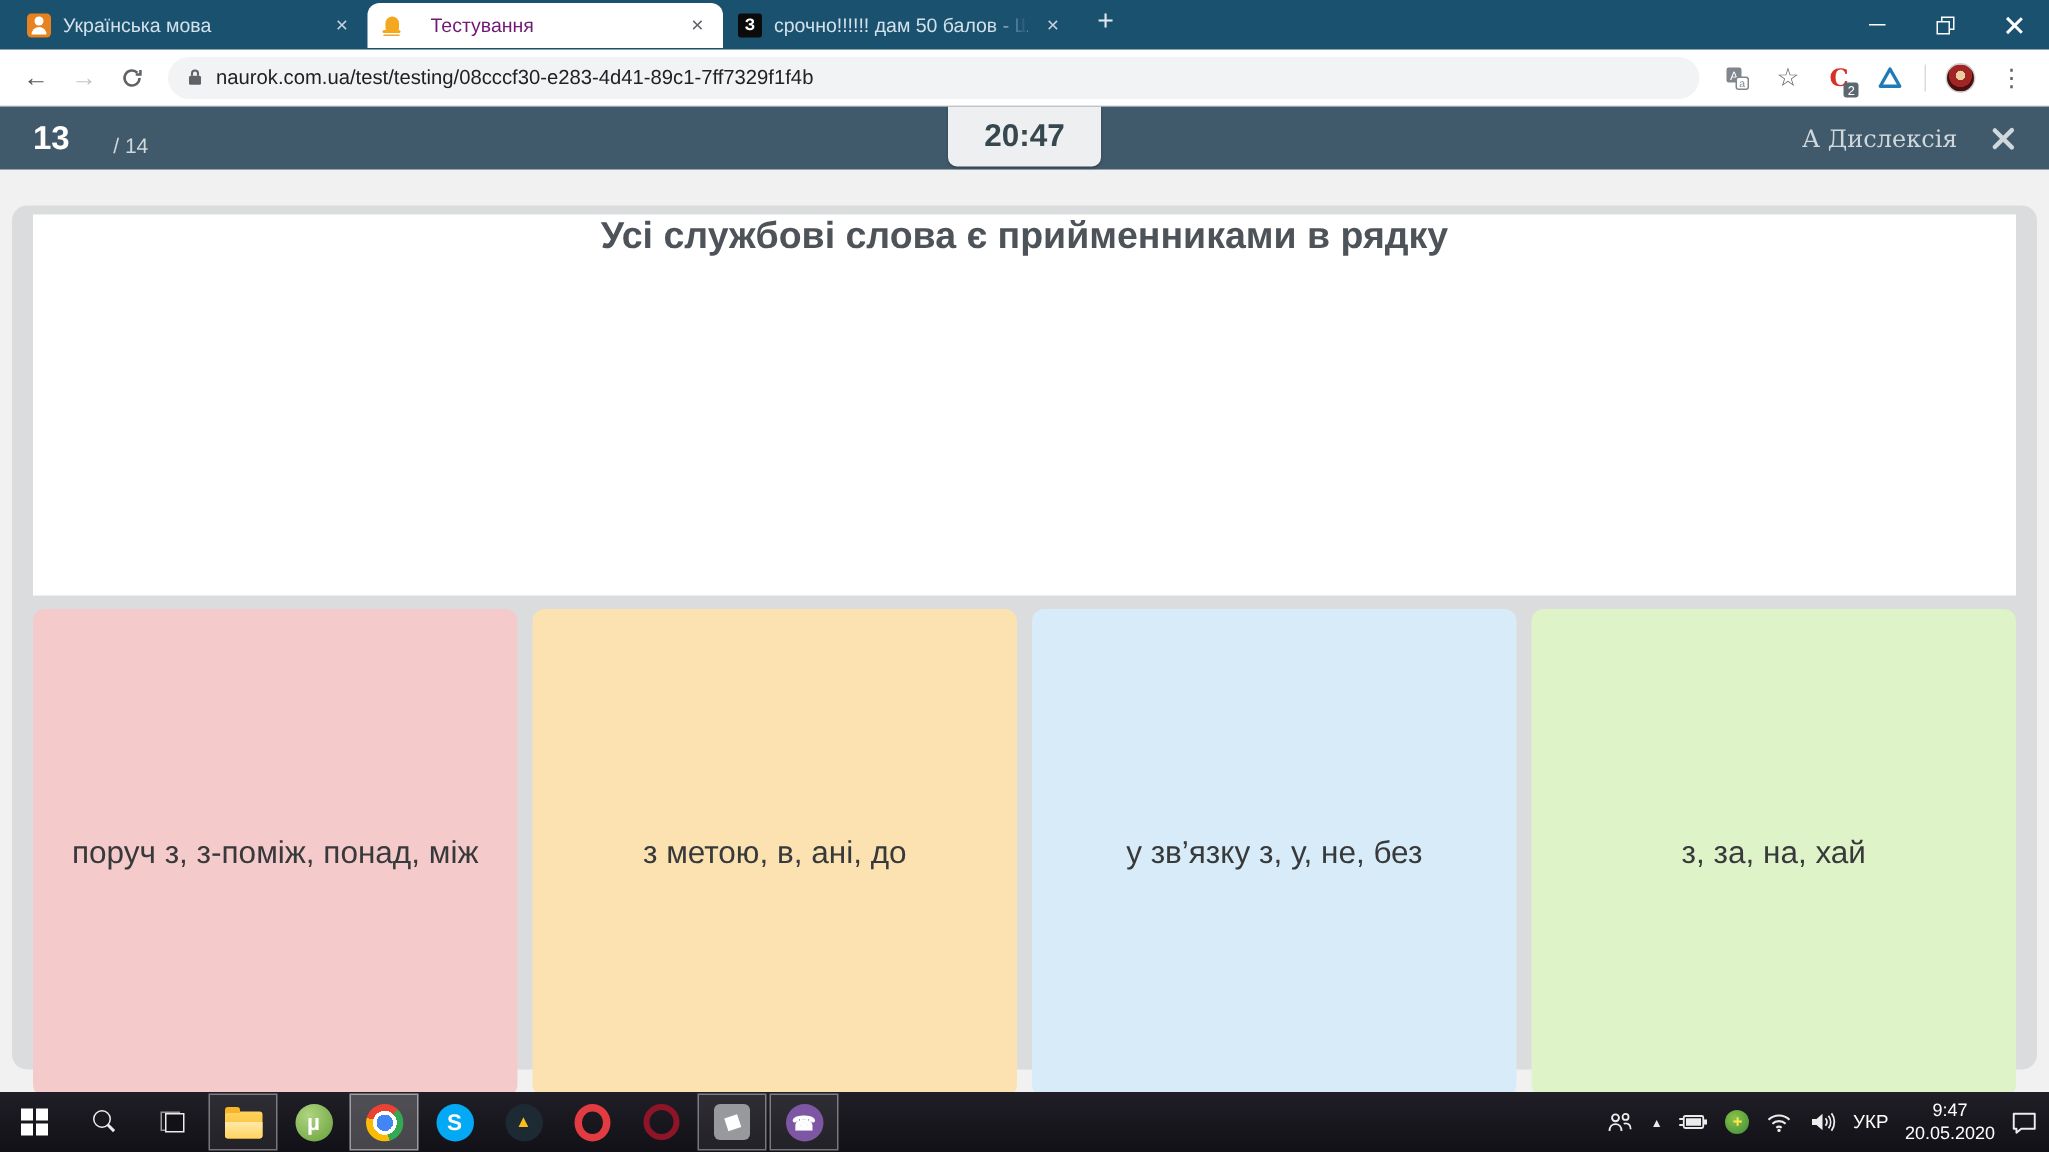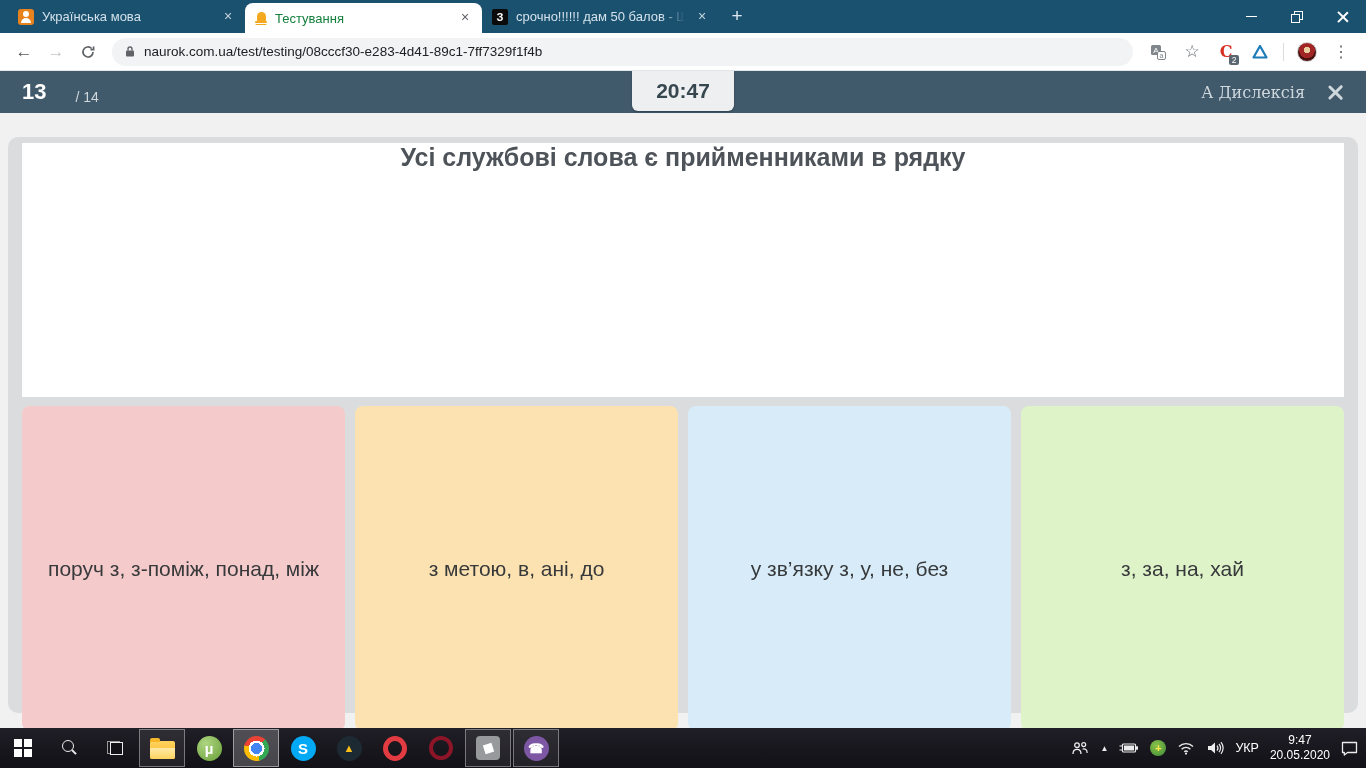--- a/index.html
+++ b/index.html
@@ -1,24 +1,24 @@
 <!DOCTYPE html>
 <html><head>
 <meta charset="utf-8">
 <style>
   * { margin:0; padding:0; box-sizing:border-box; }
   html,body { width:1366px; height:768px; overflow:hidden; font-family:"Liberation Sans", sans-serif; background:#f1f1f2; }
   .screen { width:1366px; height:768px; display:flex; flex-direction:column; }
 
   
-  .tabbar { height:33px; background:#1a516f; display:flex; align-items:flex-end; padding-left:8px; position:relative; flex:none; }
+  .tabbar { height:33px; background:#1a516f; display:flex; align-items:center; padding-left:8px; position:relative; flex:none; }
   .tab { display:flex; align-items:center; width:237px; height:33px; padding:0 8px 0 10px; gap:8px; cursor:pointer; }
   .tab.active { background:#fff; height:30px; border-radius:8px 8px 0 0; }
   .tab-label { flex:1; font-size:13px; color:#d3e1ea; white-space:nowrap; overflow:hidden; position:relative; }
-  .tab.active .tab-label { color:#15803d; }
+  .tab.active .tab-label { color:#701a75;margin-left:12px; }
   .tab-label.fade::after { content:''; position:absolute; right:0; top:0; bottom:0; width:24px; background:linear-gradient(to right, rgba(26,81,111,0), #1a516f); }
   .tab-close { font-size:14px; color:#c4d4df; width:18px; height:18px; line-height:17px; text-align:center; border-radius:50%; flex:none; }
   .tab.active .tab-close { color:#5f6368; }
   .fav-user { width:16px; height:16px; background:#e8821e; border-radius:3px; position:relative; flex:none; }
   .fav-user::before { content:''; position:absolute; left:5px; top:2.5px; width:6px; height:6px; background:#fff; border-radius:50%; }
   .fav-user::after { content:''; position:absolute; left:3px; bottom:1.5px; width:10px; height:5px; background:#fff; border-radius:5px 5px 0 0; }
   .fav-bell { width:12px; height:14px; position:relative; flex:none; }
   .fav-bell::before { content:''; position:absolute; left:1.5px; top:1px; width:9px; height:9px; background:#f3a81f; border-radius:5px 5px 1px 1px; }
   .fav-bell::after { content:''; position:absolute; left:0; top:10px; width:12px; height:2px; background:#f3a81f; border-radius:1px; box-shadow:0 2.5px 0 -0.5px #f3a81f; }
   .fav-z { width:16px; height:16px; background:#0b0b0b; color:#fff; font-weight:bold; font-size:11px; text-align:center; line-height:16px; border-radius:2px; flex:none; }

